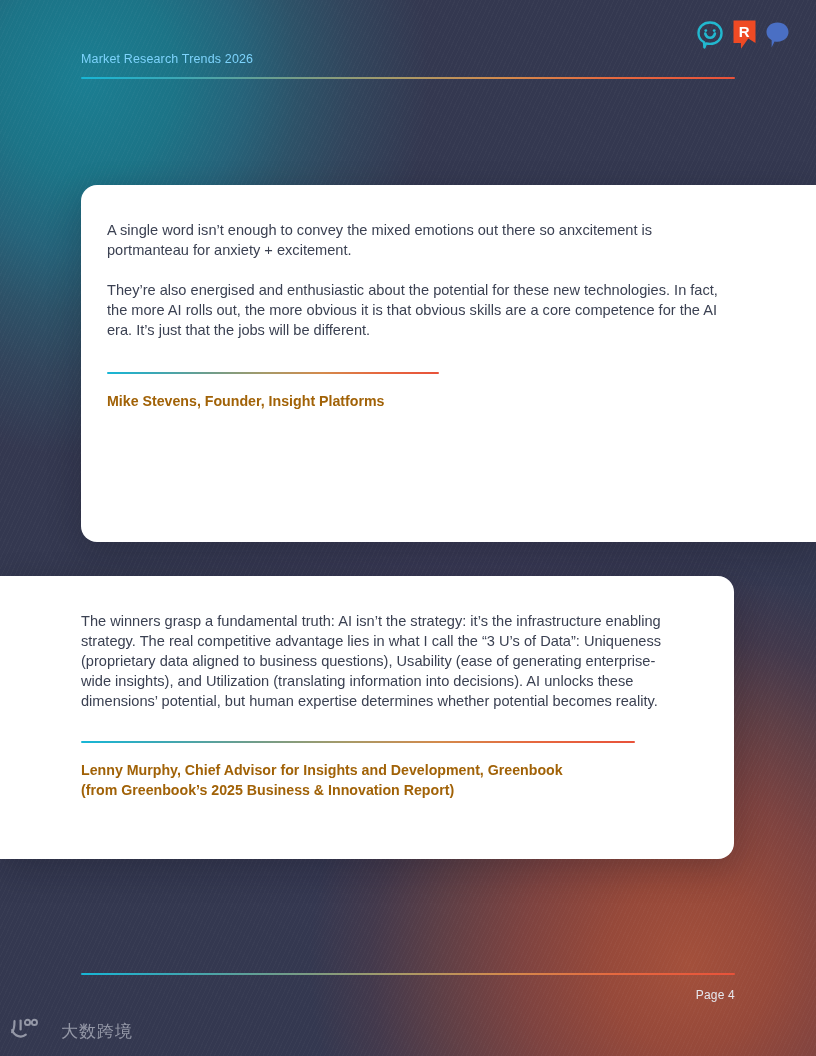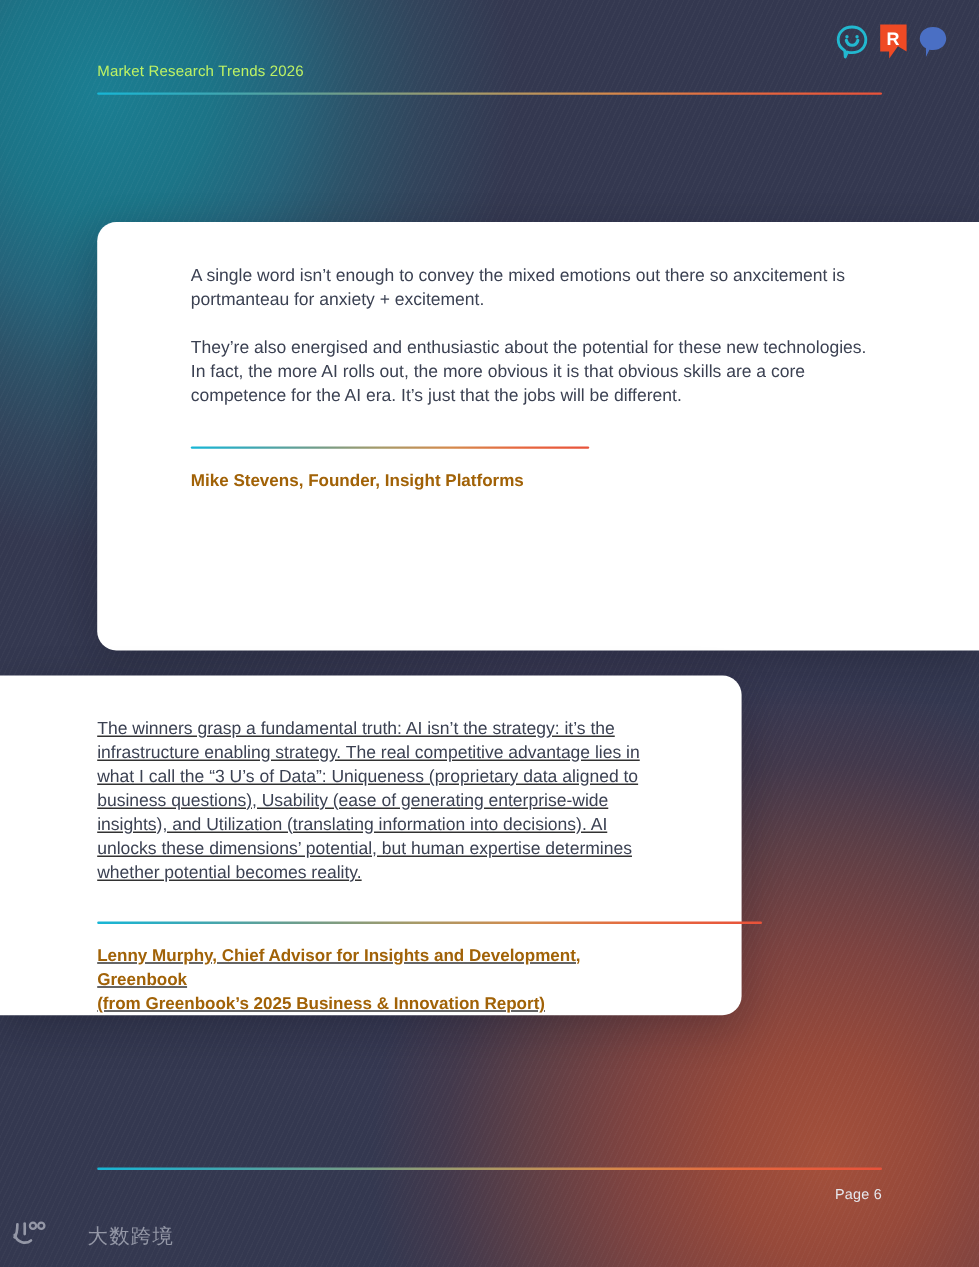--- a/index.html
+++ b/index.html
@@ -73,21 +73,21 @@
     top: 0;
     width: 816px;
     height: 100px;
   }
   .doc-title {
     position: absolute;
     left: 81px;
     top: 52px;
     font-size: 12.5px;
     letter-spacing: .15px;
-    color: #bef264;
+    color: #7dd3fc;
     white-space: nowrap;
   }
   .rule {
     height: 2px;
     border-radius: 2px;
     background: linear-gradient(90deg,
       #17b6d6 0%, #3aa8b6 14%, #6f9d8b 31%,
       #a79a68 48%, #d48a4c 65%, #e6683f 82%, #e8523a 100%);
   }
   .header-rule {
@@ -115,29 +115,28 @@
     box-shadow: 0 10px 34px rgba(12,14,26,.24);
   }
   .card-one {
     left: 81px;
     top: 185px;
     width: 735px;            
     height: 357px;
     border-radius: 16px 0 0 16px;
   }
   .card-one .card-inner {
-    padding: 35px 88px 0 78px;
+    padding: 35px 88px 0 26px;
   }
   .card-two {
     left: 0;
-    top: 563px;
-    width: 618px;
+    top: 576px;
+    width: 734px;
     height: 283px;
     border-radius: 0 16px 16px 0;
-    text-decoration: underline;
   }
   .card-two .card-inner {
     padding: 35px 62px 0 81px;
   }
 
   .quote-p {
     margin: 0 0 20px 0;
     font-size: 14.6px;
     line-height: 20px;
     color: #3b4152;
@@ -178,21 +177,21 @@
     letter-spacing: .2px;
   }
 
   
   .watermark {
     position: absolute;
     left: 8px;
     bottom: 12px;
     display: flex;
     align-items: center;
-    gap: 25px;
+    gap: 13px;
     opacity: .62;
   }
   .watermark-text {
     font-size: 17px;
     color: #cfd2dc;
     letter-spacing: 1px;
     line-height: 1;
   }
 </style>
 </head>
@@ -258,21 +257,21 @@
 
       <div class="attrib">
         <div>Lenny Murphy, Chief Advisor for Insights and Development, Greenbook</div>
         <div>(from Greenbook’s 2025 Business &amp; Innovation Report)</div>
       </div>
     </div>
   </div>
 
   <div class="rule footer-rule"></div>
 
-  <div class="page-num">Page 6</div>
+  <div class="page-num">Page 4</div>
 
   <div class="watermark">
     <span>
       <svg width="40" height="22" viewBox="0 0 40 22">
         <path d="M6.5 3.2c0 5.4-.6 8.6-2.4 10.9" fill="none" stroke="#cfd2dc" stroke-width="2.2" stroke-linecap="round"></path>
         <path d="M4.2 12.1c2.4 6.4 9.2 8.2 13.6 4.6" fill="none" stroke="#cfd2dc" stroke-width="2.2" stroke-linecap="round"></path>
         <path d="M12.6 2.6v8.8" fill="none" stroke="#cfd2dc" stroke-width="2.2" stroke-linecap="round"></path>
         <circle cx="19.5" cy="4.4" r="2.6" fill="none" stroke="#cfd2dc" stroke-width="1.9"></circle>
         <circle cx="26.4" cy="4.4" r="2.6" fill="none" stroke="#cfd2dc" stroke-width="1.9"></circle>
       </svg>

